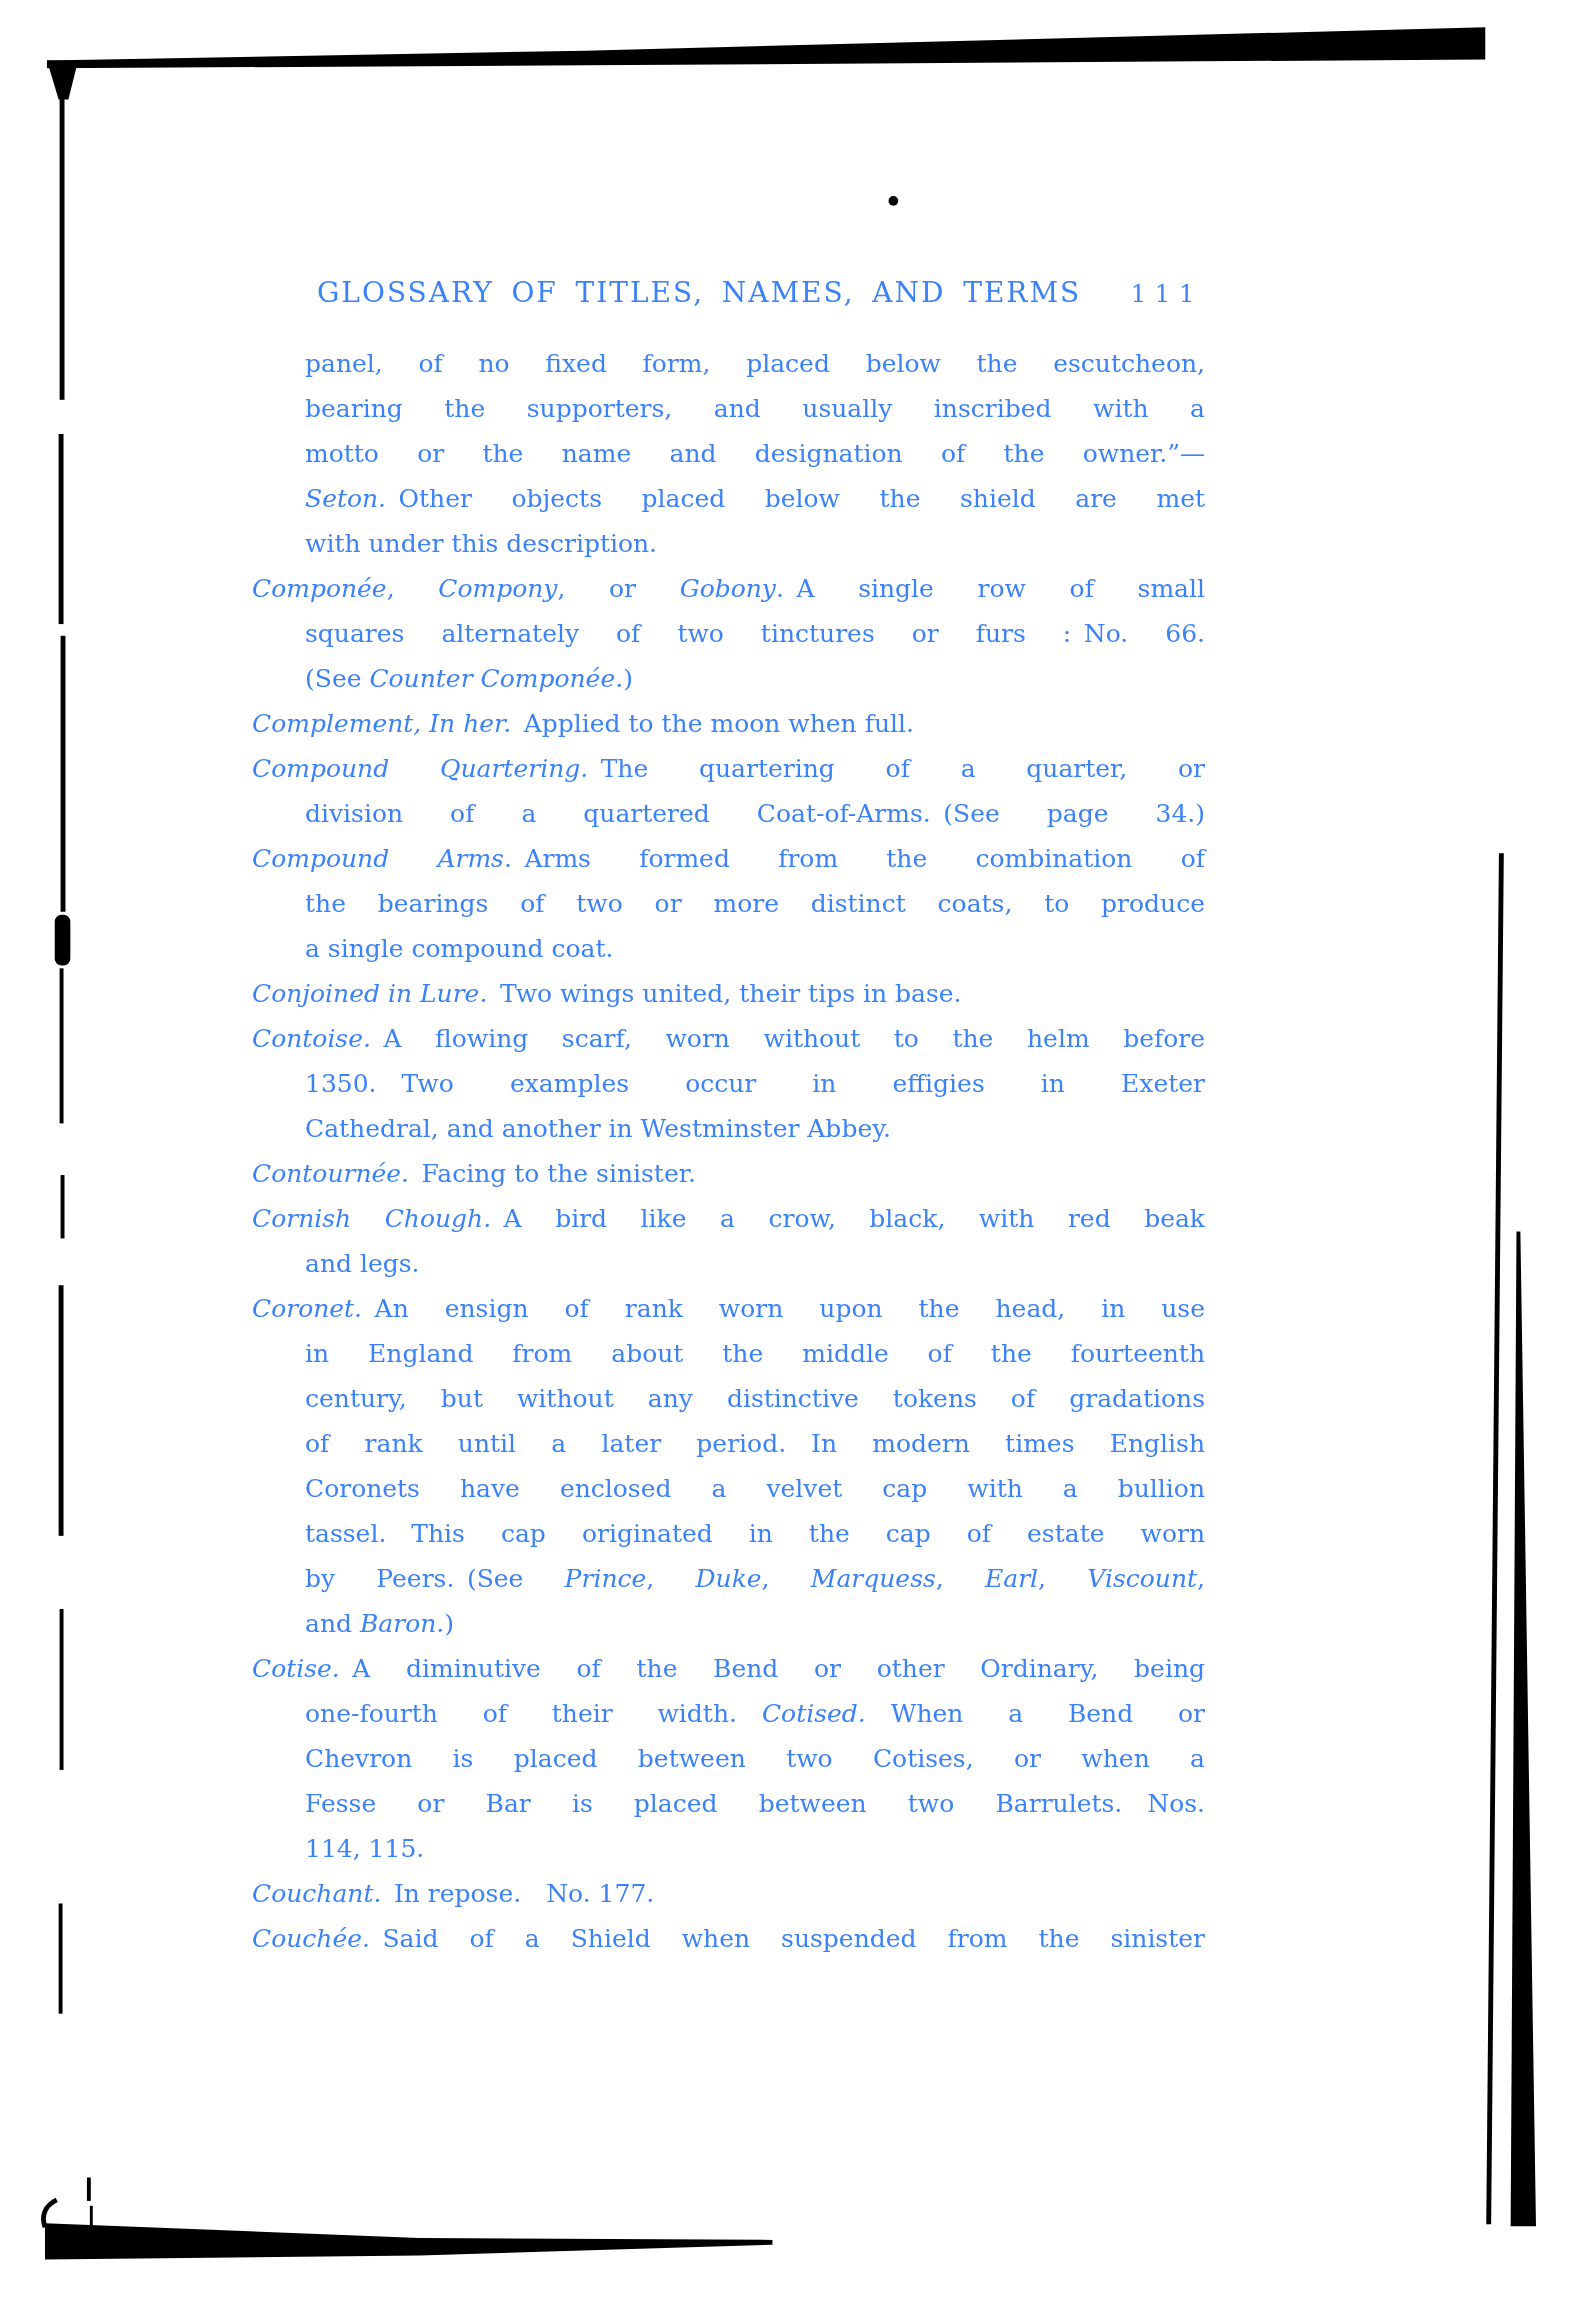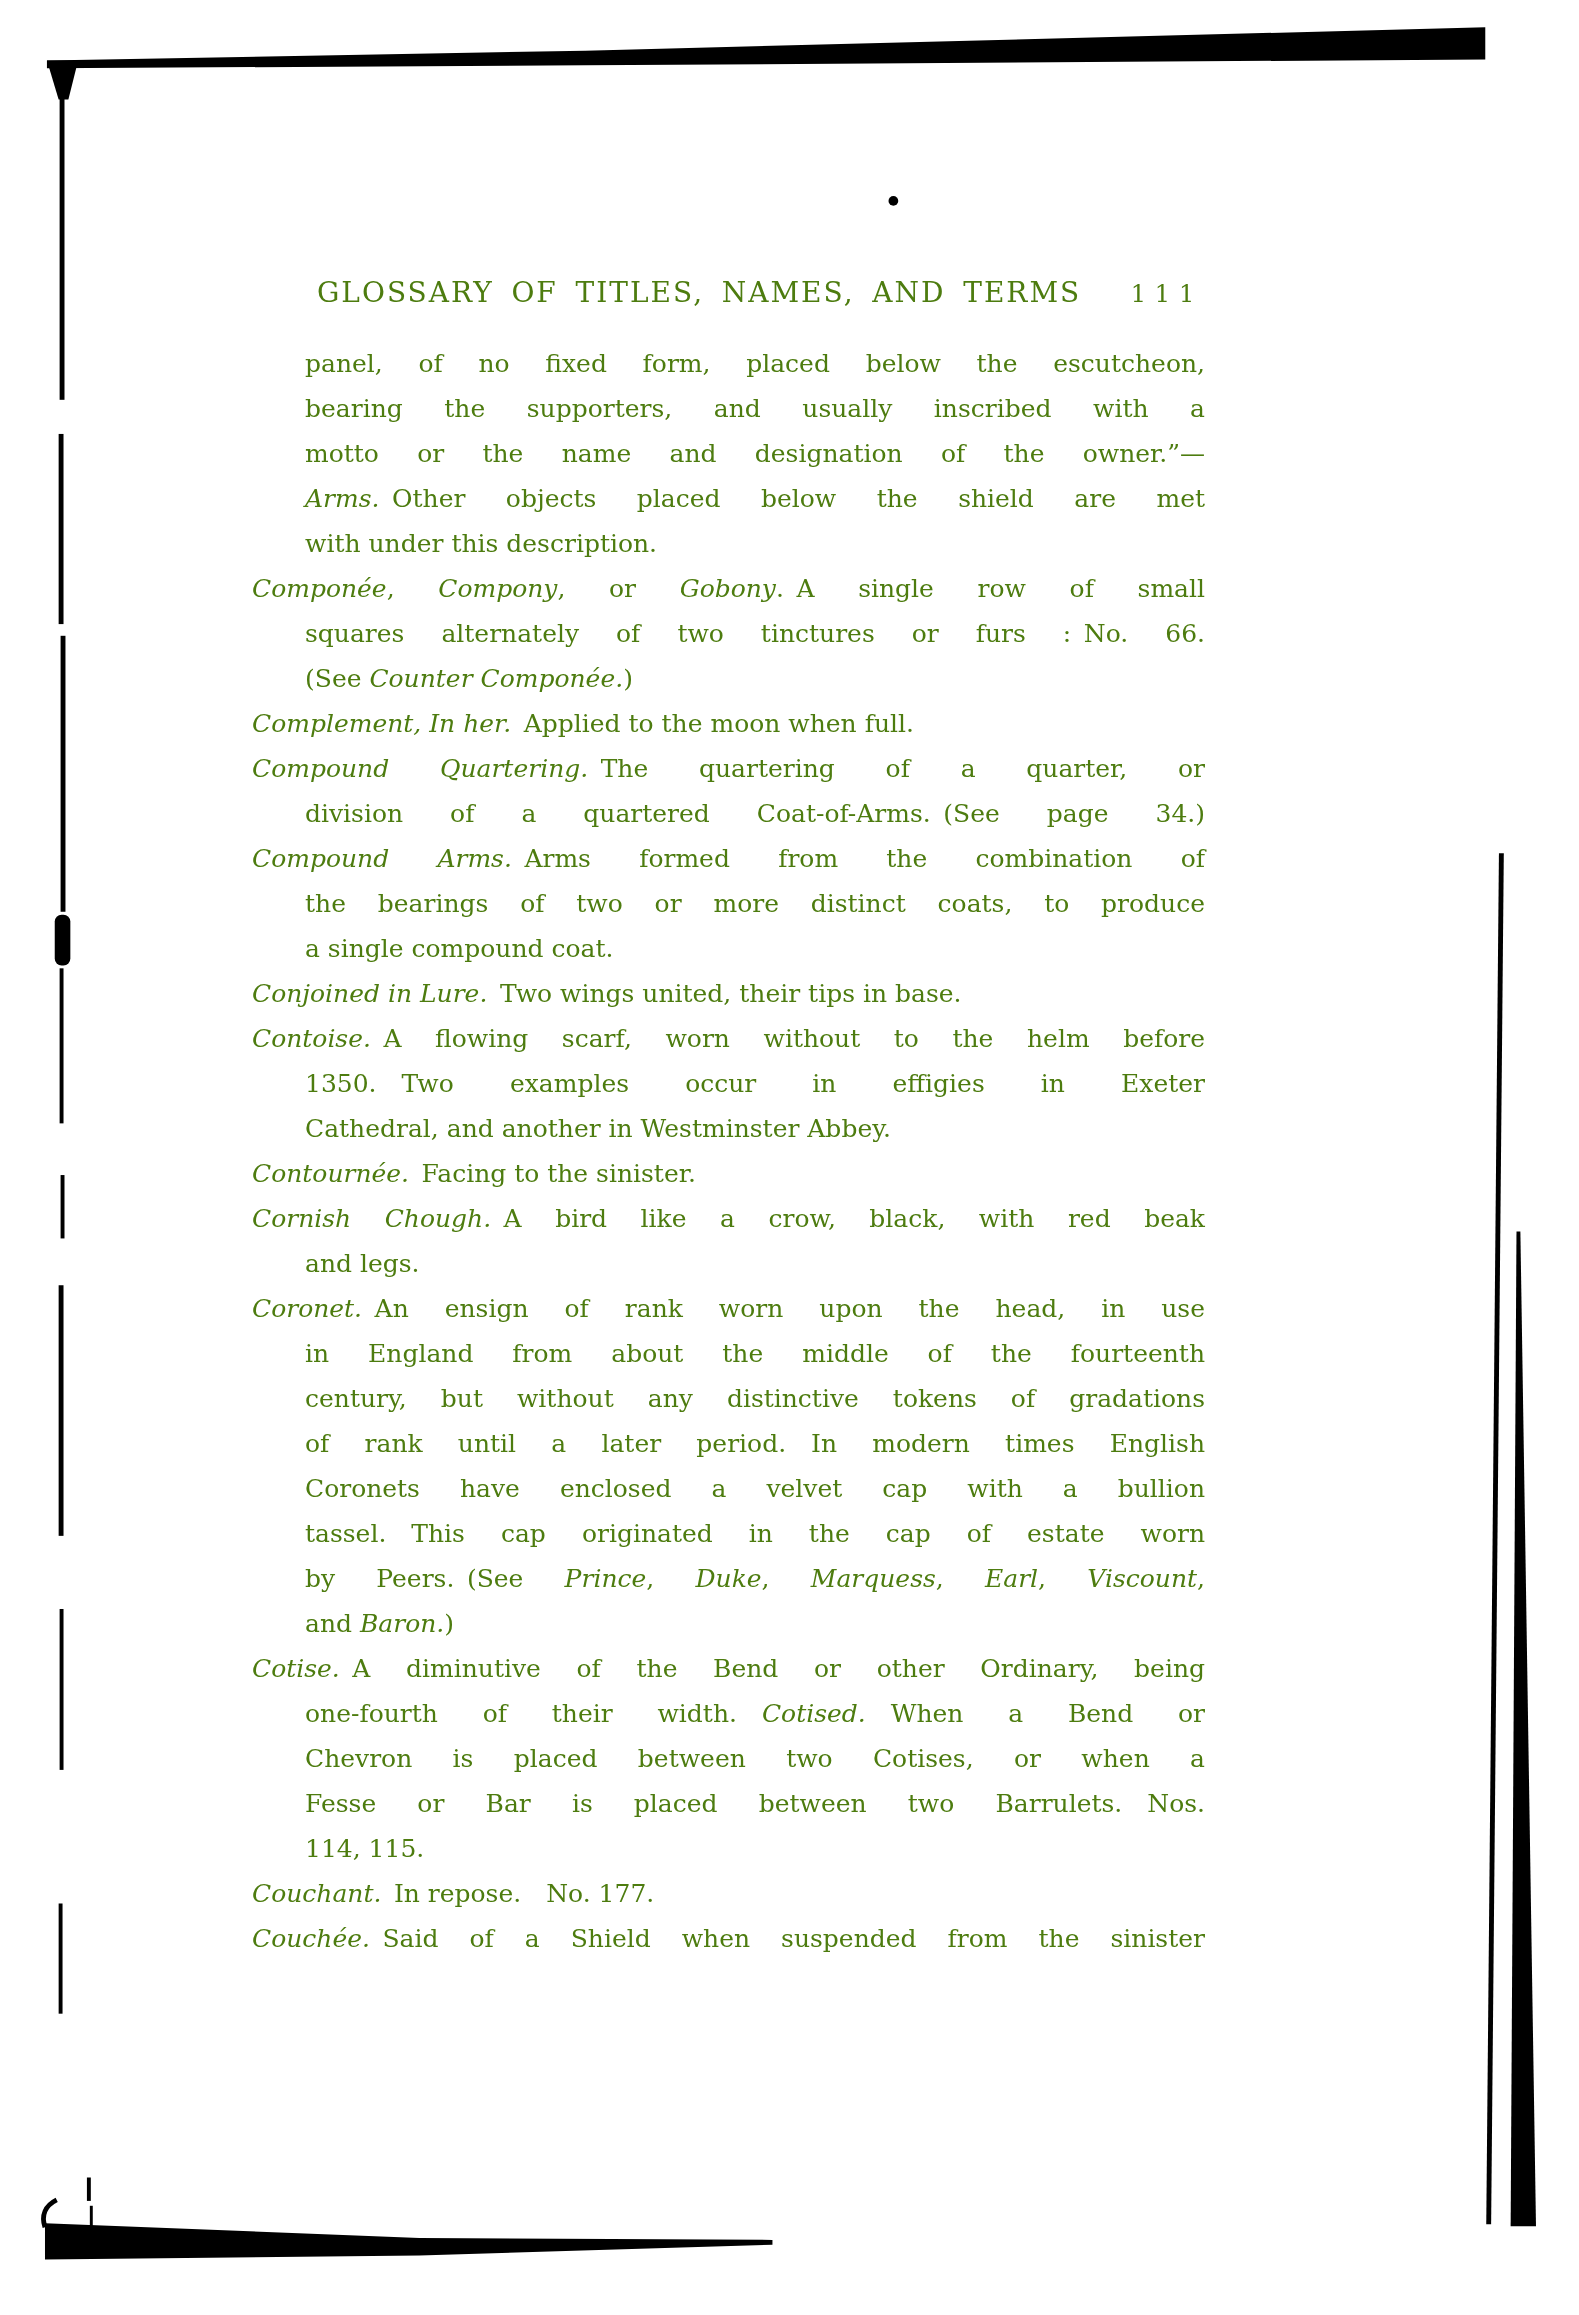--- a/index.html
+++ b/index.html
@@ -4,21 +4,21 @@
 <style>
   html,body { margin:0; padding:0; background:#888; }
   .page {
     position: relative;
     width: 1580px;
     height: 2315px;
     margin: 0 auto;
     background: #ffffff;
     overflow: hidden;
     font-family: "DejaVu Serif", serif;
-    color: #4d7c0f;
+    color: #3b82f6;
   }
   .artifacts {
     position:absolute; left:0; top:0; width:1580px; height:2315px;
     pointer-events:none;
   }
   .header {
     position:absolute;
     left:317px; top:276px; width:886px;
     display:flex; justify-content:space-between; align-items:baseline;
   }
@@ -77,21 +77,21 @@
 
   <div class="header">
     <span class="title">GLOSSARY OF TITLES, NAMES, AND TERMS</span>
     <span class="pageno">111</span>
   </div>
 
   <div class="body-text">
       <div class="line cont just"><span>panel, of no fixed form, placed below the escutcheon,</span></div>
       <div class="line cont just"><span>bearing the supporters, and usually inscribed with a</span></div>
       <div class="line cont just"><span>motto or the name and designation of the owner.”—</span></div>
-      <div class="line cont just"><span class="it">Arms.</span><span> Other objects placed below the shield are met</span></div>
+      <div class="line cont just"><span class="it">Seton.</span><span> Other objects placed below the shield are met</span></div>
       <div class="line cont"><span>with under this description.</span></div>
       <div class="line just"><span class="it">Componée</span><span>, </span><span class="it">Compony</span><span>, or </span><span class="it">Gobony</span><span>. A single row of small</span></div>
       <div class="line cont just"><span>squares alternately of two tinctures or furs : No. 66.</span></div>
       <div class="line cont"><span>(See </span><span class="it">Counter Componée.</span><span>)</span></div>
       <div class="line"><span class="it">Complement, In her.</span><span> Applied to the moon when full.</span></div>
       <div class="line just"><span class="it">Compound Quartering.</span><span> The quartering of a quarter, or</span></div>
       <div class="line cont just"><span>division of a quartered Coat-of-Arms. (See page 34.)</span></div>
       <div class="line just"><span class="it">Compound Arms.</span><span> Arms formed from the combination of</span></div>
       <div class="line cont just"><span>the bearings of two or more distinct coats, to produce</span></div>
       <div class="line cont"><span>a single compound coat.</span></div>

